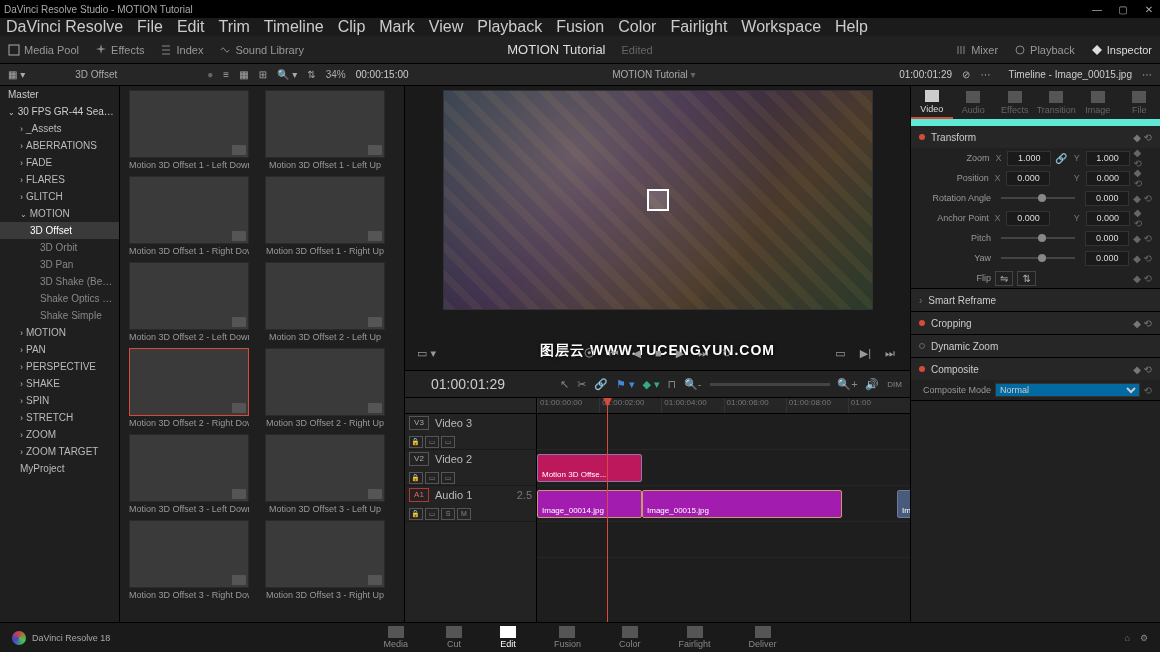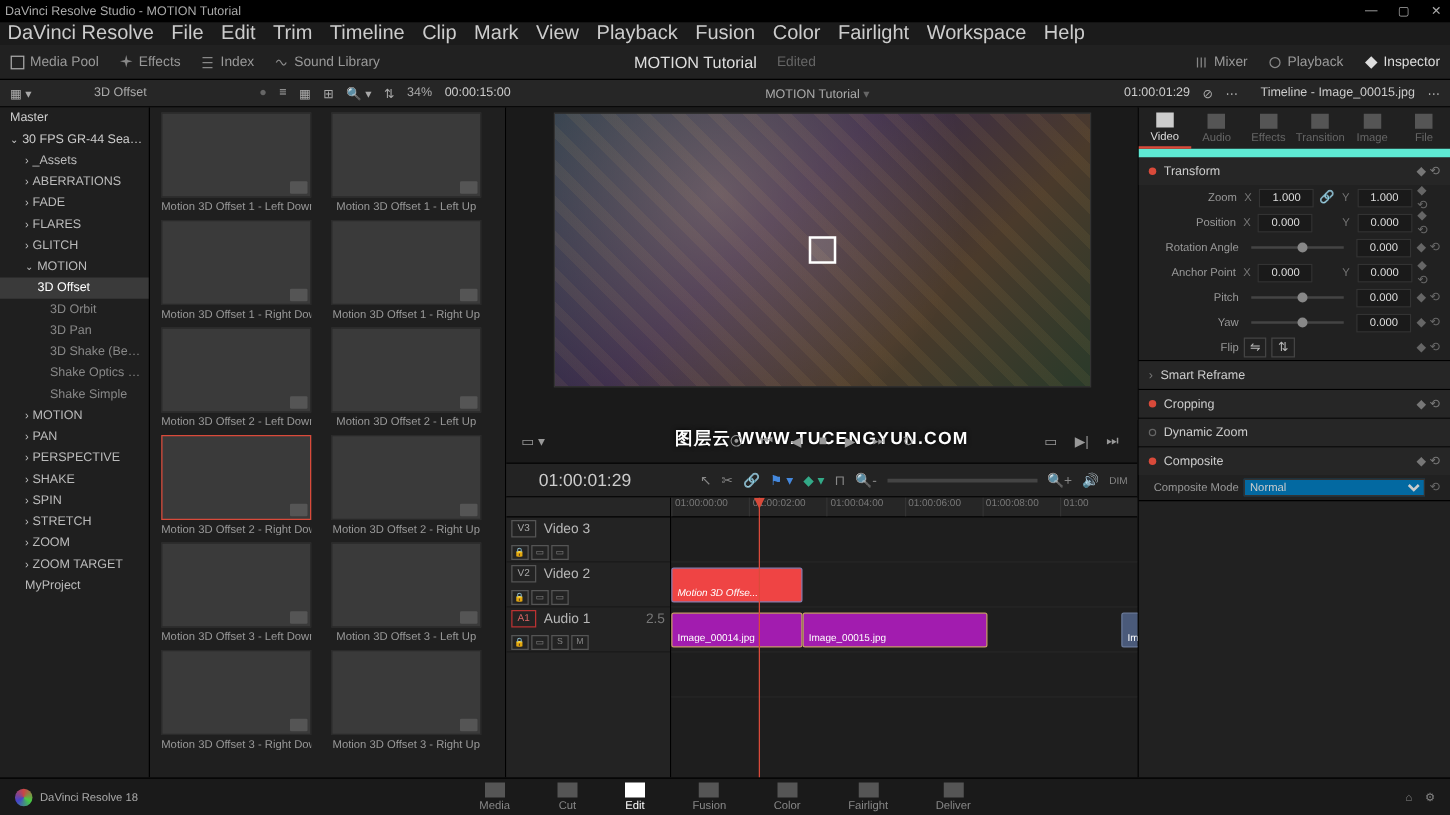--- a/index.html
+++ b/index.html
@@ -51,21 +51,21 @@
 .trackbadge.rec { border-color: #b33; color: #d66; }
 .trackbtns { display: flex; gap: 2px; }
 .trackbtns span { width: 14px; height: 12px; border: 1px solid #555; font-size: 7px; display: flex; align-items: center; justify-content: center; color: #888; }
 .tracks { flex: 1; position: relative; background: #1e1e1e; }
 .ruler { height: 16px; background: #262626; border-bottom: 1px solid #000; position: relative; font-size: 8px; color: #777; display: flex; }
 .ruler span { flex: 1; border-left: 1px solid #333; padding-left: 2px; }
 .playhead { position: absolute; top: 0; bottom: 0; left: 70px; width: 1px; background: #d94a3a; z-index: 5; }
 .playhead::before { content: ""; position: absolute; top: 0; left: -4px; width: 9px; height: 9px; background: #d94a3a; clip-path: polygon(0 0,100% 0,50% 100%); }
 .track { height: 36px; border-bottom: 1px solid #262626; position: relative; }
 .clipitem { position: absolute; top: 4px; height: 28px; border-radius: 2px; font-size: 8px; color: #fff; padding: 2px 4px; overflow: hidden; display: flex; align-items: flex-end; }
-.clipitem.comp { background: #ef4444; border: 1px solid #8a7aaa; font-style: italic; }
+.clipitem.comp { background: #be185d; border: 1px solid #8a7aaa; }
 .clipitem.vid { background: #a21caf; border: 1px solid #c89a6a; }
 .clipitem.vid2 { background: #4a5a7a; border: 1px solid #6a7a9a; }
 .inspector { width: 250px; background: #212121; border-left: 1px solid #000; display: flex; flex-direction: column; font-size: 10px; }
 .insp-tabs { height: 40px; display: flex; border-bottom: 7px solid #5eead4; }
 .insp-tab { flex: 1; display: flex; flex-direction: column; align-items: center; justify-content: center; gap: 2px; color: #666; font-size: 9px; cursor: pointer; }
 .insp-tab.active { color: #ddd; border-bottom: 2px solid #d94a3a; }
 .insp-tab .ic { width: 14px; height: 12px; background: #555; }
 .insp-tab.active .ic { background: #ccc; }
 .insp-section { border-bottom: 1px solid #000; }
 .insp-sh { height: 22px; display: flex; align-items: center; padding: 0 8px; color: #ccc; gap: 6px; background: #262626; cursor: pointer; }
@@ -360,21 +360,21 @@
             <span>01:00:08:00</span>
             <span>01:00</span>
           </div>
         <div class="playhead"></div>
         <div class="track"></div>
         <div class="track" id="tv2">
             <div class="clipitem comp" style="left: 0px; width: 105px;">Motion 3D Offse...</div>
           </div>
         <div class="track" id="tv1">
             <div class="clipitem vid" style="left: 0px; width: 105px;">Image_00014.jpg</div>
-            <div class="clipitem vid" style="left: 105px; width: 148px;">Image_00015.jpg</div>
+            <div class="clipitem vid" style="left: 105px; width: 200px;">Image_00015.jpg</div>
             <div class="clipitem vid2" style="left: 360px; width: 180px;">Image_00028.jpg</div>
           </div>
         <div class="track"></div>
       </div>
     </div>
   </div>
 
   <div class="inspector">
     <div class="insp-tabs">
       <div class="insp-tab active">

